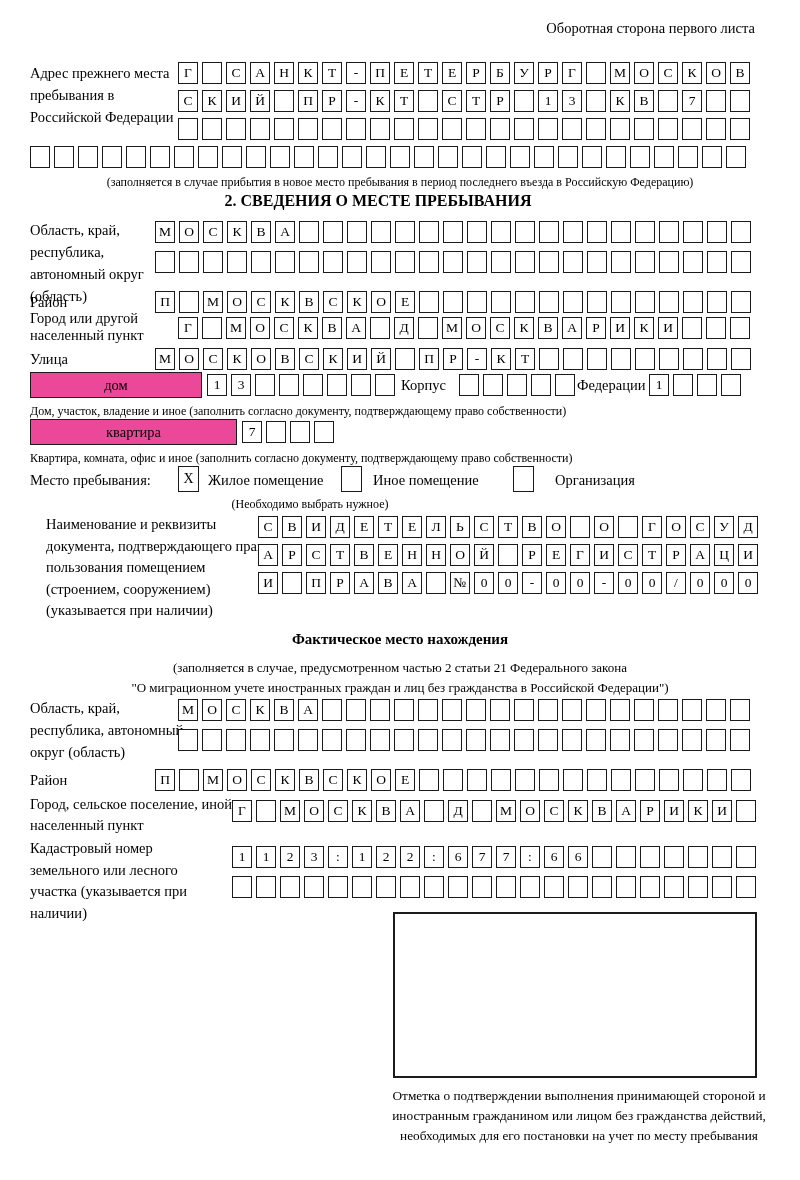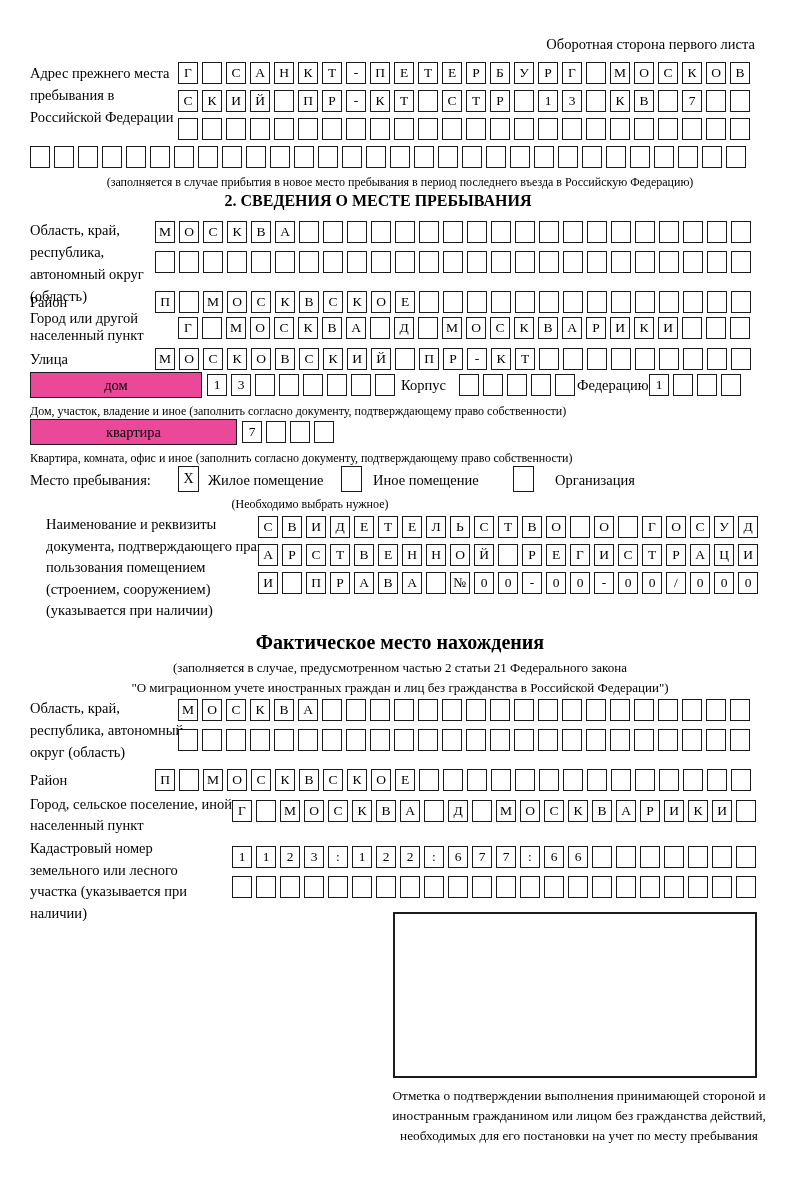--- a/index.html
+++ b/index.html
@@ -33,21 +33,21 @@
     display:flex; align-items:center; justify-content:center;
     font-size:14px; background:#fff;
   }
   .stampbox{border:2px solid #1b1b1b; box-sizing:border-box; background:#fff;}
 </style>
 </head>
 <body>
 
 <div class="page">
 
-  <div class="abs label" style="top:34px; left:0; width:755px; text-align:right;">Оборотная сторона первого листа</div>
+  <div class="abs label" style="top:18px; left:0; width:755px; text-align:right;">Оборотная сторона первого листа</div>
 
   <div class="abs label" style="left:30px; top:62px; width:147px; line-height:22px;">Адрес прежнего места пребывания в Российской Федерации</div>
   <div class="abs rows" style="left:178px; top:62px;">
     <div class="cellrow">
         <span class="cell">Г</span>
         <span class="cell"></span>
         <span class="cell">С</span>
         <span class="cell">А</span>
         <span class="cell">Н</span>
         <span class="cell">К</span>
@@ -315,21 +315,21 @@
       <span class="cell"></span>
     </div>
   <div class="abs label" style="left:401px; top:375px;">Корпус</div>
   <div class="abs cellrow" style="left:459px; top:374px;">
       <span class="cell"></span>
       <span class="cell"></span>
       <span class="cell"></span>
       <span class="cell"></span>
       <span class="cell"></span>
     </div>
-  <div class="abs label" style="left:577px; top:375px;">Федерацию</div>
+  <div class="abs label" style="left:577px; top:375px;">Федерации</div>
   <div class="abs cellrow" style="left:649px; top:374px;">
       <span class="cell">1</span>
       <span class="cell"></span>
       <span class="cell"></span>
       <span class="cell"></span>
     </div>
   <div class="abs small" style="left:30px; top:402px; width:740px;">Дом, участок, владение и иное (заполнить согласно документу, подтверждающему право собственности)</div>
 
   <div class="abs namedbox" style="left:30px; top:419px; width:207px;">квартира</div>
   <div class="abs cellrow" style="left:242px; top:421px;">
@@ -415,21 +415,21 @@
         <span class="cell">-</span>
         <span class="cell">0</span>
         <span class="cell">0</span>
         <span class="cell">/</span>
         <span class="cell">0</span>
         <span class="cell">0</span>
         <span class="cell">0</span>
       </div>
   </div>
 
-  <div class="abs bold center" style="left:0; top:631px; width:800px; font-size:20px;">Фактическое место нахождения</div>
+  <div class="abs bold center" style="left:0; top:631px; width:800px; font-size:15px;">Фактическое место нахождения</div>
   <div class="abs small center" style="left:0; top:659px; width:800px; font-size:13px;">(заполняется в случае, предусмотренном частью 2 статьи 21 Федерального закона</div>
   <div class="abs small center" style="left:0; top:679px; width:800px; font-size:13px;">"О миграционном учете иностранных граждан и лиц без гражданства в Российской Федерации")</div>
 
   <div class="abs label" style="left:30px; top:697px; width:156px; line-height:22px;">Область, край, республика, автономный округ (область)</div>
   <div class="abs rows gap8" style="left:178px; top:699px;">
     <div class="cellrow">
         <span class="cell">М</span>
         <span class="cell">О</span>
         <span class="cell">С</span>
         <span class="cell">К</span>

